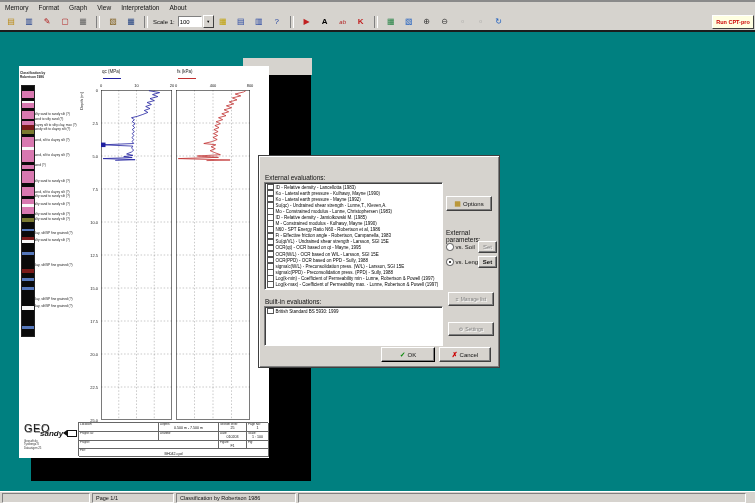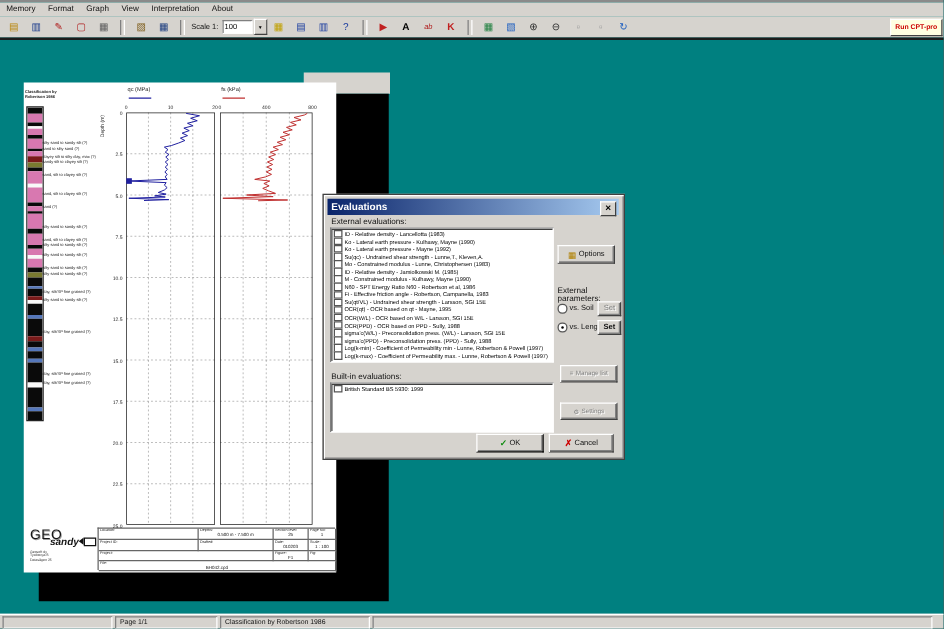--- a/index.html
+++ b/index.html
@@ -318,24 +318,20 @@
       <div class="depth-tick" style="top: 154px;">10.0</div>
       <div class="depth-tick" style="top: 187px;">12.5</div>
       <div class="depth-tick" style="top: 220px;">15.0</div>
       <div class="depth-tick" style="top: 253px;">17.5</div>
       <div class="depth-tick" style="top: 286px;">20.0</div>
       <div class="depth-tick" style="top: 319px;">22.5</div>
       <div class="depth-tick" style="top: 352px;">25.0</div>
     </div>
 
   <div id="dialog">
-    <div class="dlg-title">
-      <span>Evaluations</span>
-      <span class="dlg-close">×</span>
-    </div>
     <div class="dlg-label lbl-ext">External evaluations:</div>
     <div class="listbox" id="ext-list">
         <div class="ev-item">
           <span class="ev-check"></span>
           <span class="ev-text">ID - Relative density - Lancellotta (1983)</span>
         </div>
         <div class="ev-item">
           <span class="ev-check"></span>
           <span class="ev-text">Ko - Lateral earth pressure - Kulhawy, Mayne (1990)</span>
         </div>

